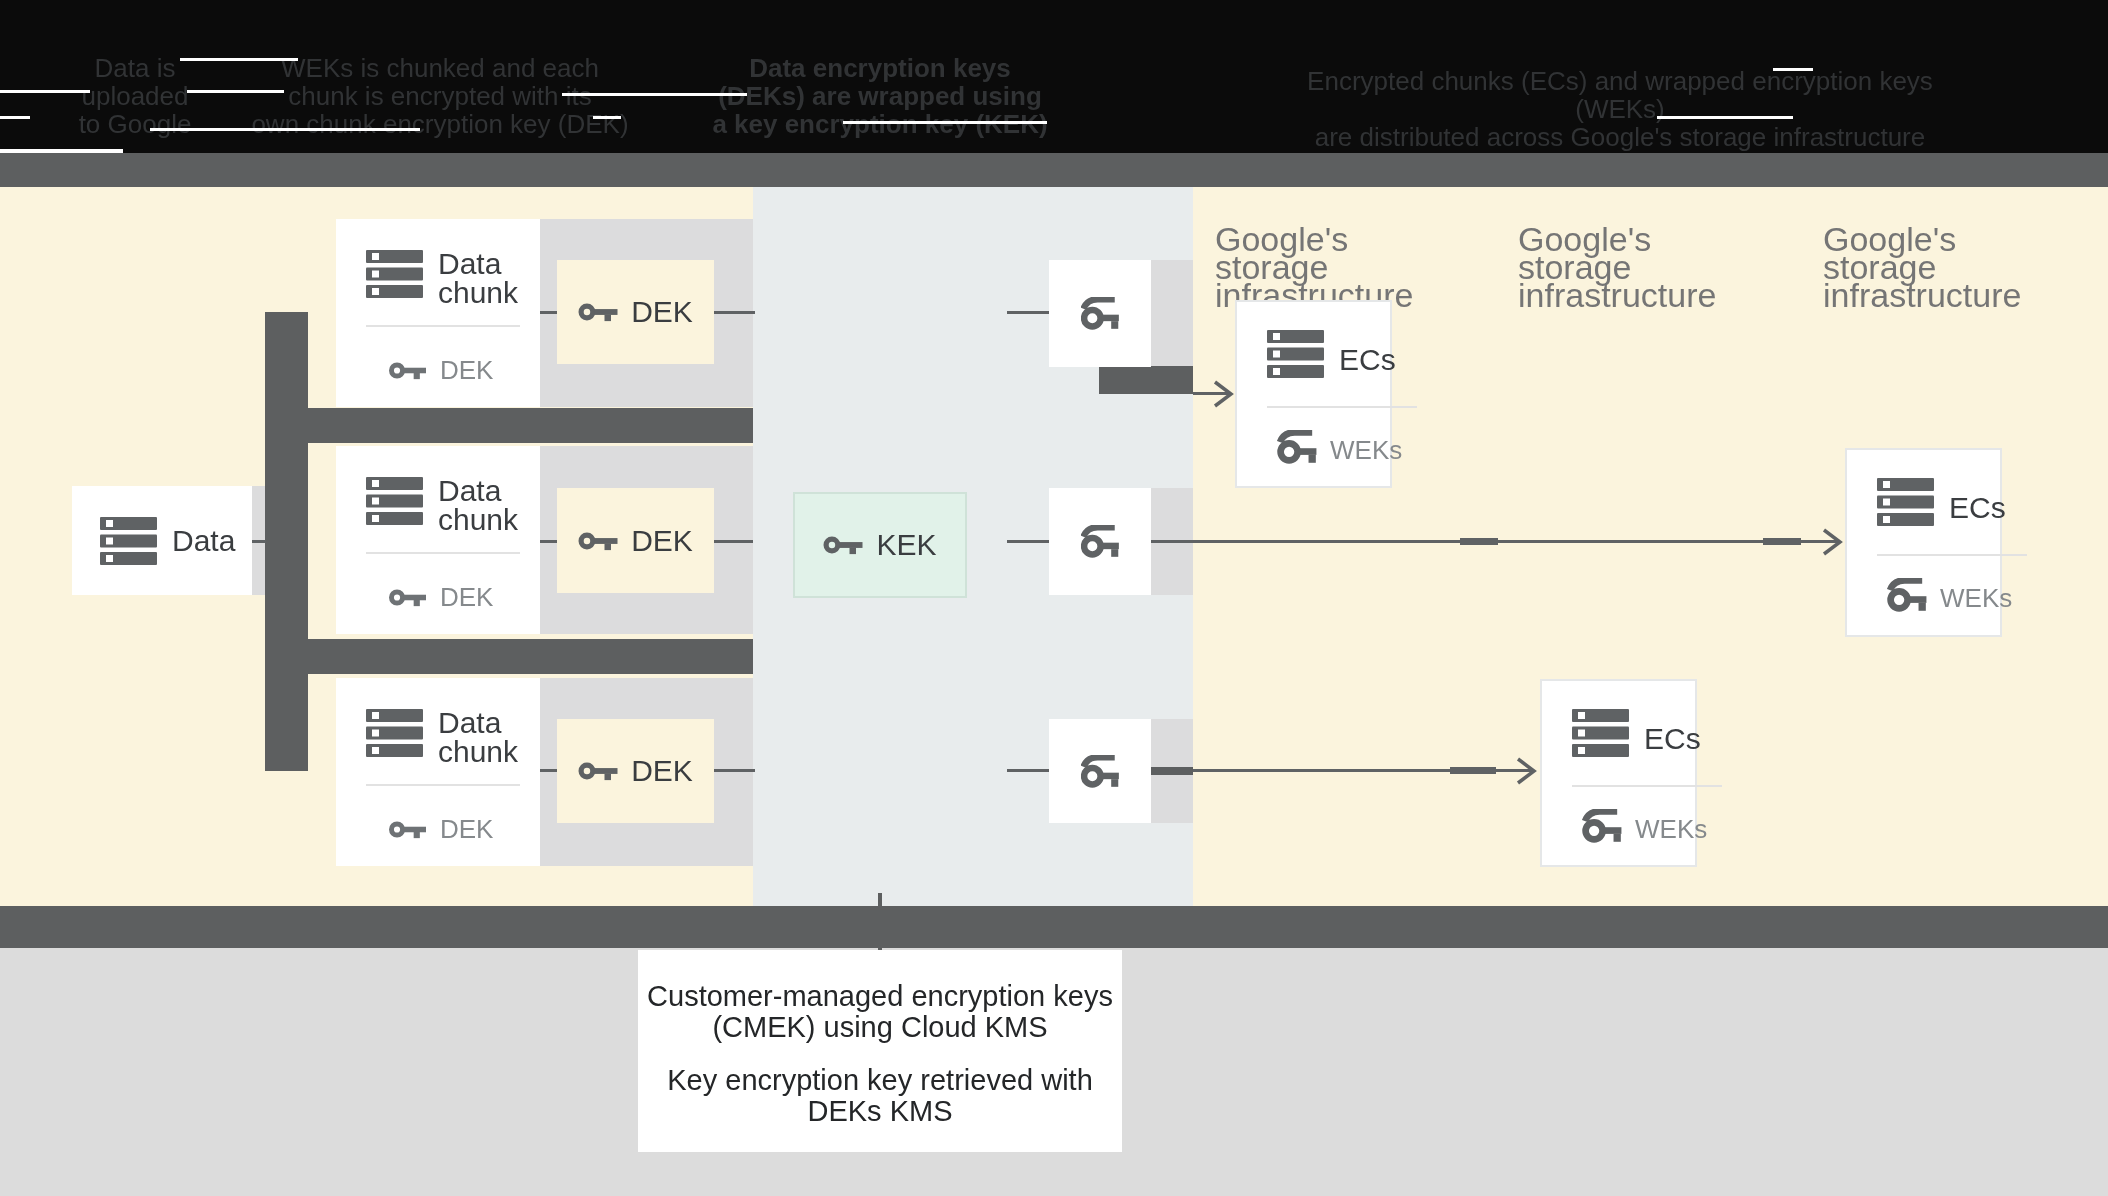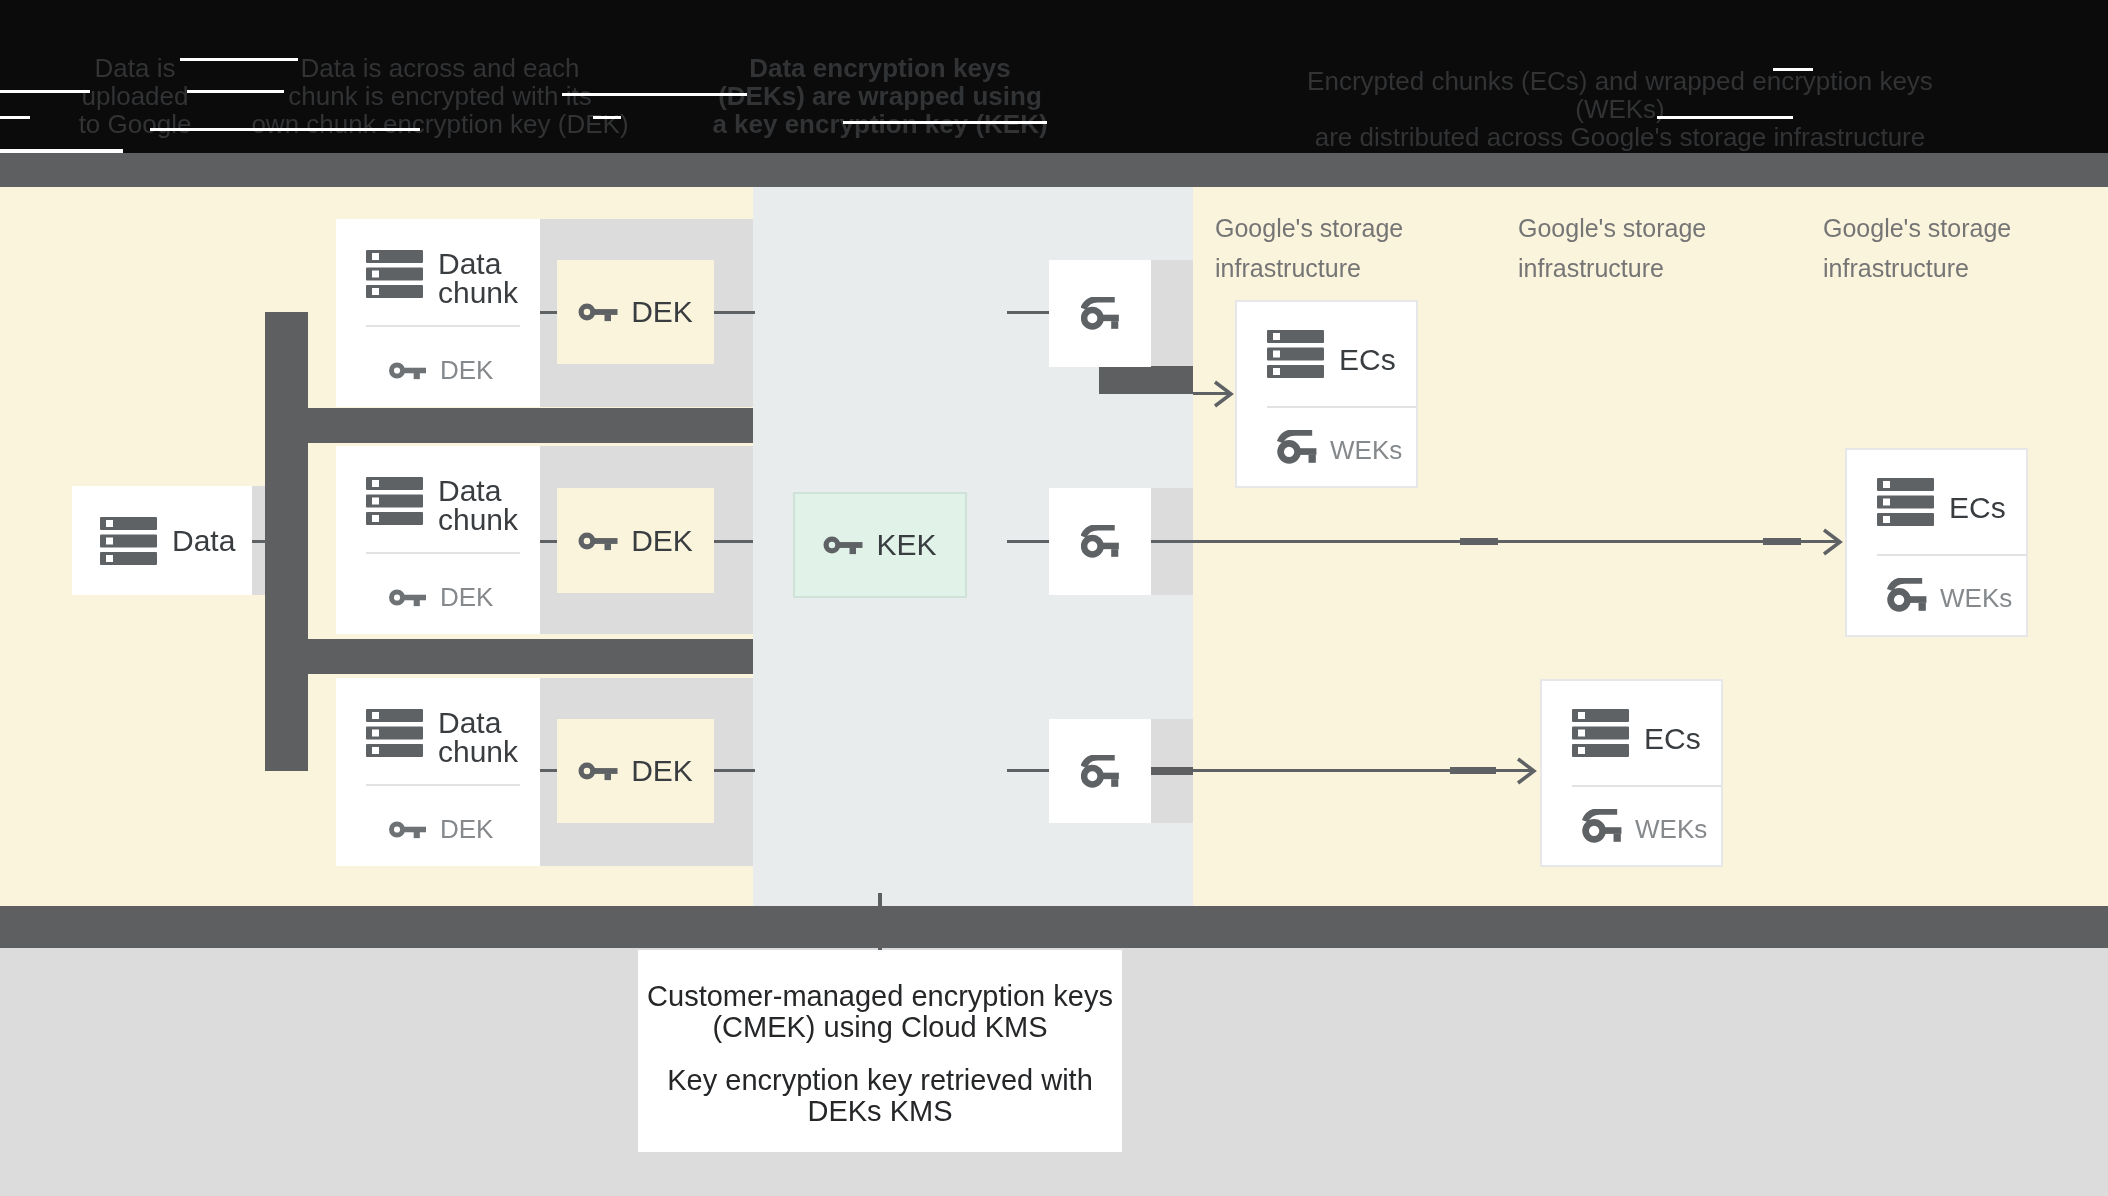--- a/index.html
+++ b/index.html
@@ -93,29 +93,29 @@
           display:flex;align-items:center;justify-content:center;gap:13px;}
   .dek-1{top:260px;} .dek-2{top:488px;height:105px;} .dek-3{top:719px;}
 
   .kekbox{left:793px;top:492px;width:174px;height:106px;background:var(--kek-bg);
           border:2px solid var(--kek-border);box-sizing:border-box;
           display:flex;align-items:center;justify-content:center;gap:13px;}
 
   .keybox{left:1049px;width:102px;background:#fff;display:flex;align-items:center;justify-content:center;}
   .key-1{top:260px;height:107px;} .key-2{top:488px;height:107px;} .key-3{top:719px;height:104px;}
 
-  .ecs{width:183px;height:188px;background:#fff;border:2px solid var(--ecs-border);box-sizing:border-box;}
+  .ecs{width:157px;height:188px;background:#fff;border:2px solid var(--ecs-border);box-sizing:border-box;}
   .ecs-1{left:1235px;top:300px;} .ecs-2{left:1845px;top:448px;height:189px;} .ecs-3{left:1540px;top:679px;}
   .ecs .db{position:absolute;left:30px;top:28px;}
   .ecs .title{position:absolute;left:102px;top:41px;}
   .ecs .divider{position:absolute;left:30px;top:104px;width:150px;height:2px;background:var(--divider);}
   .ecs .keyicon{position:absolute;left:40px;top:128px;}
   .ecs .sub{position:absolute;left:93px;top:133px;}
 
-  .storage{position:absolute;top:208px;width:210px;font-size:25px;line-height:40px;color:var(--storage-text);}
+  .storage{position:absolute;top:225px;width:210px;font-size:34px;line-height:28px;color:var(--storage-text);}
   .st-1{left:1215px;} .st-2{left:1518px;} .st-3{left:1823px;}
 
   
   .info{left:638px;top:950px;width:484px;height:202px;background:#fff;text-align:center;
         color:var(--footer-text);font-size:29px;line-height:31px;padding-top:31px;box-sizing:border-box;}
   .info .b{font-weight:normal;}
   .info .gap{height:22px;}
 
   
   .i-db{width:57px;height:48px;color:var(--icon);display:block;}
@@ -156,21 +156,21 @@
 
 <div class="stage">
 
   <div class="abs hdr">
     <div class="step step-1">
       <span>Data is</span>
       <span>uploaded</span>
       <span>to Google</span>
     </div>
     <div class="step step-2">
-      <span>Data is across and each</span>
+      <span>WEKs is chunked and each</span>
       <span>chunk is encrypted with its</span>
       <span>own chunk encryption key (DEK)</span>
     </div>
     <div class="step step-3">
       <span>Data encryption keys</span>
       <span>(DEKs) are wrapped using</span>
       <span>a key encryption key (KEK)</span>
     </div>
     <div class="step step-4">
       <span>Encrypted chunks (ECs) and wrapped encryption keys (WEKs)</span>

